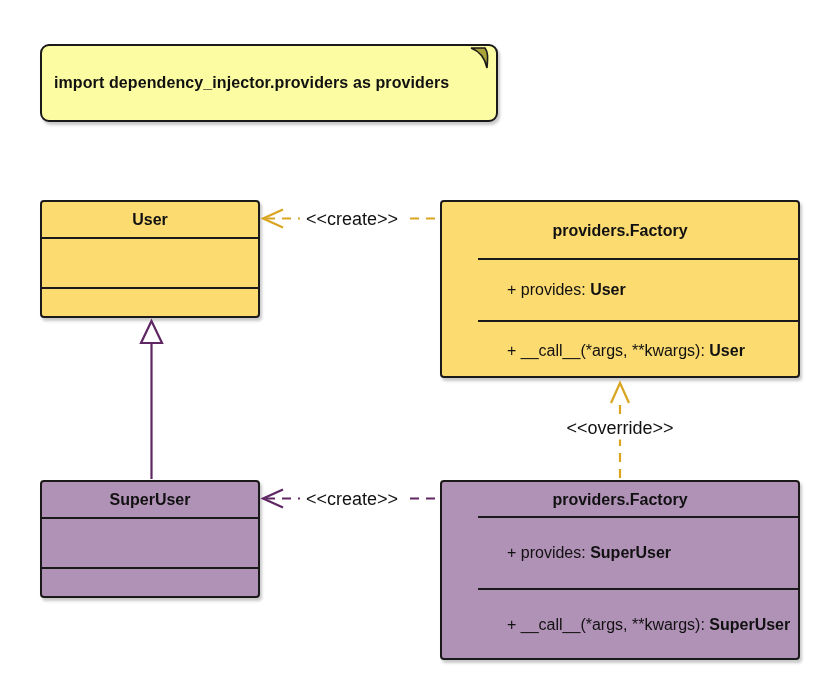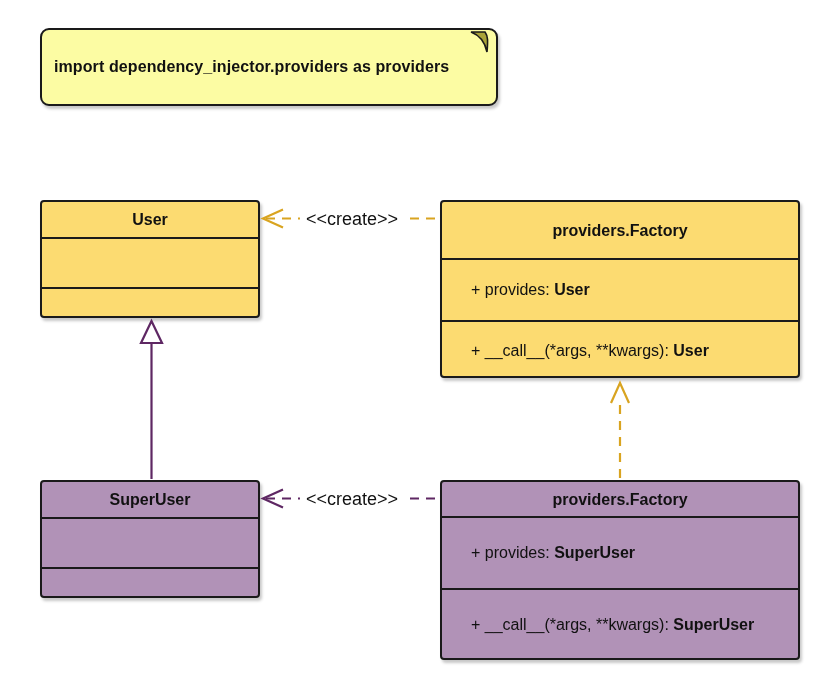--- a/index.html
+++ b/index.html
@@ -23,21 +23,21 @@
     position: relative;
     width: 840px;
     height: 700px;
     background: var(--canvas-bg);
     overflow: hidden;
   }
 
   
   .note {
     position: absolute;
-    left: 40px; top: 28px;
+    left: 40px; top: 44px;
     width: 458px; height: 78px;
     background: var(--note-fill);
     border: 2px solid var(--border);
     border-radius: 9px;
     box-shadow: 2px 3px 3px rgba(0,0,0,0.22);
     display: flex;
     align-items: center;
     padding-left: 12px;
   }
   .note-text { font-weight: bold; font-size: 16px; letter-spacing: 0.1px; }
@@ -60,20 +60,21 @@
     font-weight: bold; font-size: 16px;
     line-height: 21px;
     text-align: center;
   }
   .uml-sect { border-top: 2px solid var(--border); }
   .uml-member {
     display: flex; align-items: center;
     padding-left: 29px;
     font-size: 16px;
     white-space: pre;
+    margin-left: 36px;
   }
   .uml-member b { font-weight: bold; }
 
   
   .overlay {
     position: absolute; left: 0; top: 0;
     pointer-events: none;
   }
   .overlay path, .overlay line { fill: none; stroke-width: 2.2; }
   .edge-gold { stroke: var(--gold-edge); }
@@ -146,14 +147,15 @@
 
     <line class="edge-gold dashed" x1="620" y1="478" x2="620" y2="398"></line>
     <path class="edge-gold" d="M611,403 L620,383 L629,403"></path>
 
     <line class="edge-purple" x1="151.5" y1="343" x2="151.5" y2="479"></line>
     <path class="tri-hollow" d="M151.5,321 L141,343 L162,343 Z"></path>
   </svg>
 
   <div class="edge-label" style="left:352px; top:219px;">&lt;&lt;create&gt;&gt;</div>
   <div class="edge-label" style="left:352px; top:499px;">&lt;&lt;create&gt;&gt;</div>
+  <div class="edge-label" style="left:620px; top:428px;">&lt;&lt;override&gt;&gt;</div>
 
 </div>
 
 </body></html>

